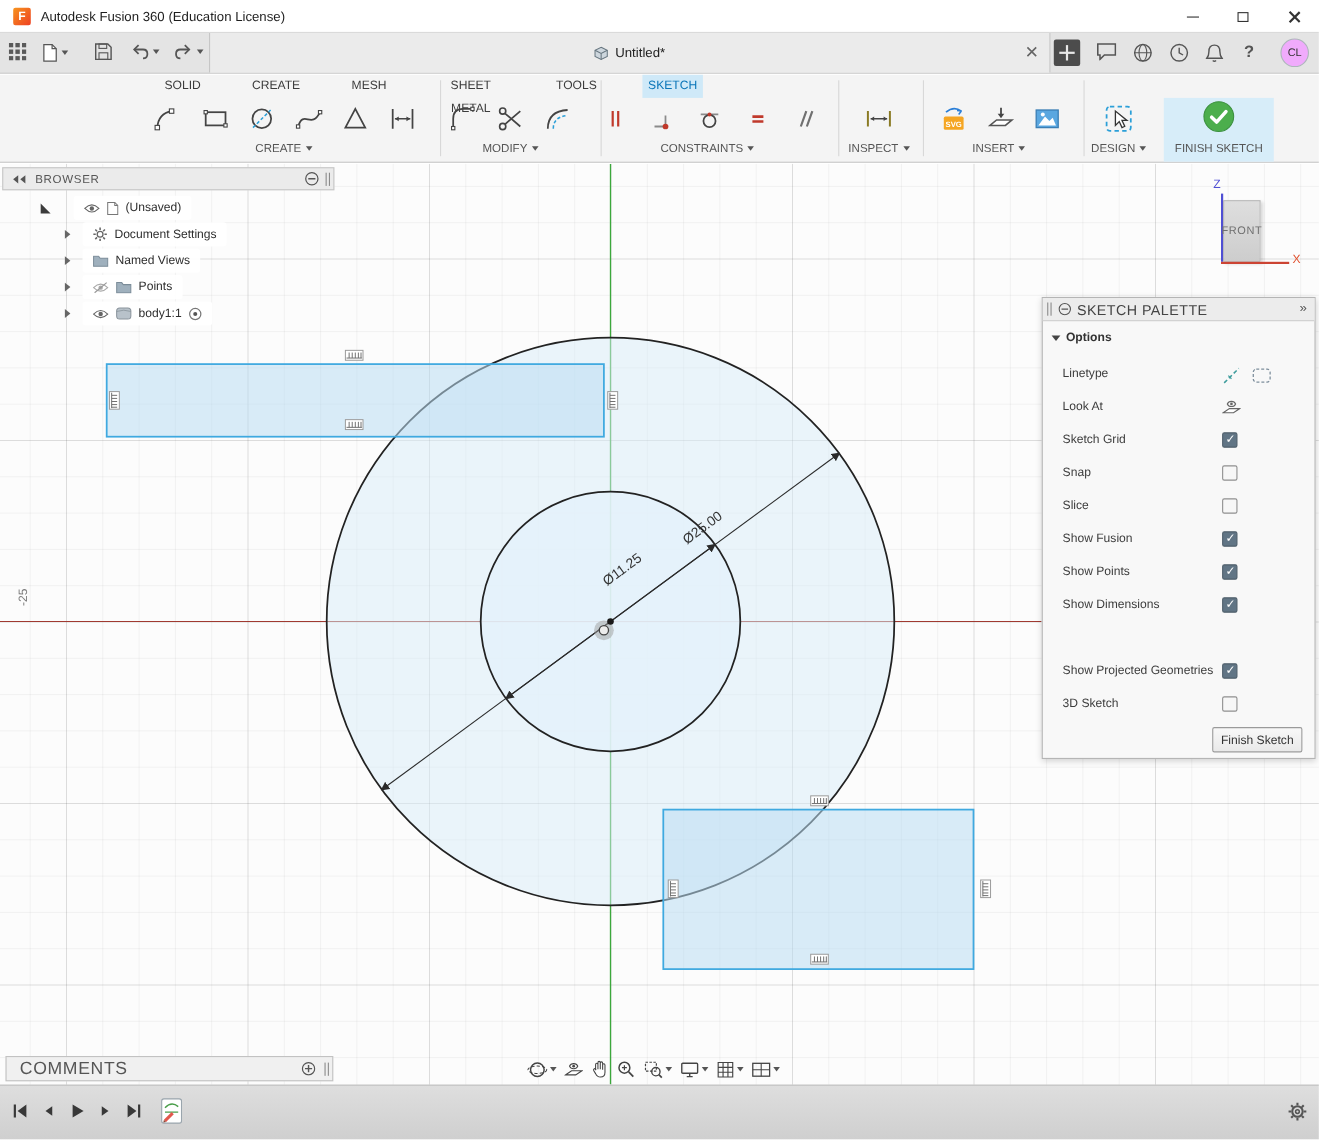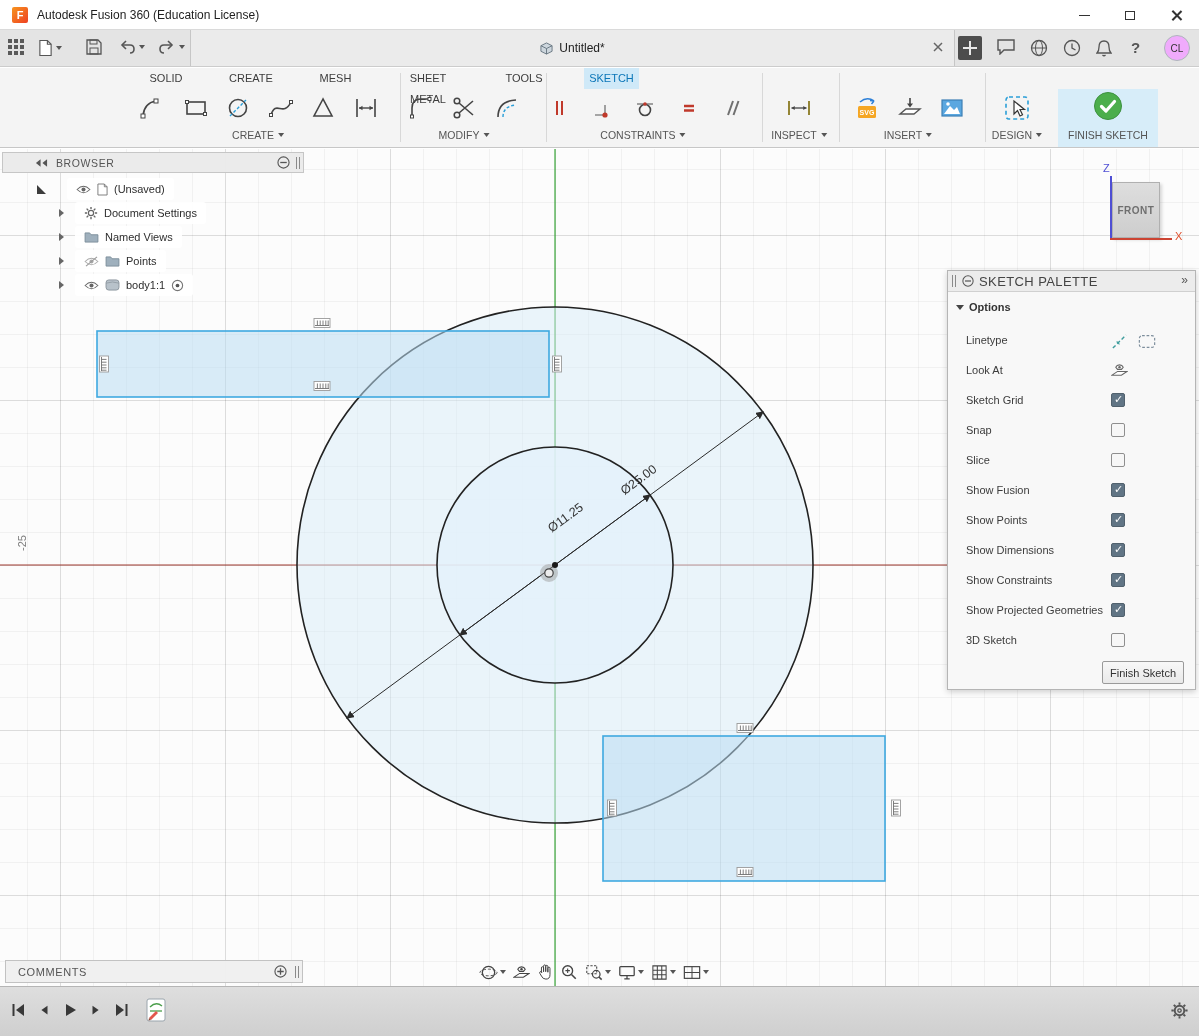--- a/index.html
+++ b/index.html
@@ -49,31 +49,31 @@
       linear-gradient(90deg, rgba(0,0,0,0.085) 1px, transparent 1px),
       linear-gradient(rgba(0,0,0,0.045) 1px, transparent 1px),
       linear-gradient(90deg, rgba(0,0,0,0.045) 1px, transparent 1px);
     background-size:165px 165px,165px 165px,33px 33px,33px 33px;
     background-position:555px 416px,555px 416px,555px 416px,555px 416px; }
   .sketch-svg { position:absolute; left:0; top:0; }
   .ruler-label { position:absolute; left:14px; top:388px; font-size:11px; color:#7d7d7d; transform:rotate(-90deg); }
 
   
   .bpanel { position:absolute; left:2px; top:150px; width:302px; height:152px; }
-  .bheader { position:absolute; left:0; top:2px; right:0; height:21px; background:rgba(234,234,234,0.97); border:1px solid #c6c6c6; display:flex; align-items:center;padding-left:24px; }
+  .bheader { position:absolute; left:0; top:2px; right:0; height:21px; background:rgba(234,234,234,0.97); border:1px solid #c6c6c6; display:flex; align-items:center; }
   .btitle { font-size:10.5px; color:#555; letter-spacing:0.6px; margin-left:8px; }
   .grip { width:4px; height:12px; border-left:1px solid #8a8a8a; border-right:1px solid #8a8a8a; }
   .brow { position:absolute; left:17px; height:22px; display:flex; align-items:center; }
   .tcaret { position:absolute; left:40px; width:0; height:0; border-top:4px solid transparent; border-bottom:4px solid transparent; border-left:5.5px solid #666; }
   .pill { display:inline-flex; align-items:center; gap:6px; height:22px; padding:0 9px; background:rgba(255,255,255,0.93); border-radius:3px; font-size:11px; color:#2e2e2e; }
   .actmark { position:absolute; left:18px; width:0; height:0; border-bottom:9px solid #3c3c3c; border-right:9px solid transparent; }
 
   
   .viewcube { position:absolute; left:1095px; top:160px; width:100px; height:95px; }
-  .vc-face { position:absolute; left:17px; top:22px; width:48px; height:56px; background:linear-gradient(180deg,#dedede,#cdcdcd); border:1px solid #b0b0b0; box-shadow:2px 2px 3px rgba(0,0,0,0.15); display:flex; align-items:center; justify-content:center; font-size:10px; color:#6f6f6f; letter-spacing:0.5px;font-weight:bold; }
+  .vc-face { position:absolute; left:17px; top:22px; width:34px; height:56px; background:linear-gradient(180deg,#dedede,#cdcdcd); border:1px solid #b0b0b0; box-shadow:2px 2px 3px rgba(0,0,0,0.15); display:flex; align-items:center; justify-content:center; font-size:10px; color:#6f6f6f; letter-spacing:0.5px; }
   .vc-z { position:absolute; left:8px; top:2px; font-size:11px; color:#4f4fd4; }
   .vc-x { position:absolute; left:80px; top:70px; font-size:11px; color:#e0512e; }
   .vc-vline { position:absolute; left:15px; top:16px; width:1.5px; height:62px; background:#4f4fd4; }
   .vc-hline { position:absolute; left:15px; top:78px; width:62px; height:1.5px; background:#cc4433; }
 
   
   .palette { position:absolute; left:947px; top:270px; width:249px; height:420px; background:#f8f8f8; border:1px solid #b5b5b5; box-shadow:0 2px 6px rgba(0,0,0,0.18); }
   .pheader { position:absolute; left:0; top:0; right:0; height:21px; background:#ececec; border-bottom:1px solid #d0d0d0; display:flex; align-items:center; }
   .ptitle { font-size:13px; color:#444; letter-spacing:0.4px; margin-left:5px; }
   .pexpand { position:absolute; right:7px; top:2px; font-size:12px; color:#555; }
@@ -82,21 +82,21 @@
   .prow { position:absolute; left:0; right:0; height:30px; }
   .plabel { position:absolute; left:18px; top:8px; font-size:11px; color:#3c3c3c; }
   .pctrl { position:absolute; left:163px; top:7px; display:flex; align-items:center; gap:10px; }
   .cb { width:14px; height:14px; border:1px solid #8f8f8f; border-radius:2px; background:#f7f7f7; position:relative; }
   .cb.checked { background:#617585; border-color:#51616d; }
   .cb.checked::after { content:"✓"; position:absolute; left:2px; top:-1px; color:#fff; font-size:11px; }
   .finish-btn { position:absolute; left:154px; top:390px; width:82px; height:23px; background:linear-gradient(#f8f8f8,#e9e9e9); border:1px solid #9a9a9a; border-radius:2px; font-size:11px; color:#333; display:flex; align-items:center; justify-content:center; }
 
   
   .comments-bar { position:absolute; left:5px; top:960px; width:298px; height:23px; background:rgba(240,240,240,0.97); border:1px solid #c2c2c2; display:flex; align-items:center; }
-  .ctitle { font-size:11px; color:#555; letter-spacing:0.6px; margin-left:12px; }
+  .ctitle { font-size:16px; color:#555; letter-spacing:0.6px; margin-left:12px; }
   .navbar { position:absolute; left:479px; top:961px; height:22px; display:flex; align-items:center; gap:7px; }
   .navitem { display:flex; align-items:center; gap:2px; }
 
   
   .timeline { position:absolute; left:0; top:986px; right:0; height:50px; background:linear-gradient(#dedede,#cfcfcf); border-top:1px solid #b5b5b5; }
   .playback { position:absolute; left:10px; top:15px; display:flex; align-items:center; gap:11px; }
   .feature { position:absolute; left:146px; top:10px; }
   .tl-gear { position:absolute; right:10px; top:14px; }
 
   .spacer-right { margin-left:auto; }
@@ -601,26 +601,20 @@
       <span class="pctrl">
           <span class="cb checked"></span>
         </span>
     </div>
     <div class="prow" style="top:265px">
       <span class="plabel">Show Dimensions</span>
       <span class="pctrl">
           <span class="cb checked"></span>
         </span>
     </div>
-    <div class="prow" style="top:295px">
-      <span class="plabel">Show Constraints</span>
-      <span class="pctrl">
-          <span class="cb checked"></span>
-        </span>
-    </div>
     <div class="prow" style="top:325px">
       <span class="plabel">Show Projected Geometries</span>
       <span class="pctrl">
           <span class="cb checked"></span>
         </span>
     </div>
     <div class="prow" style="top:355px">
       <span class="plabel">3D Sketch</span>
       <span class="pctrl">
           <span class="cb"></span>

